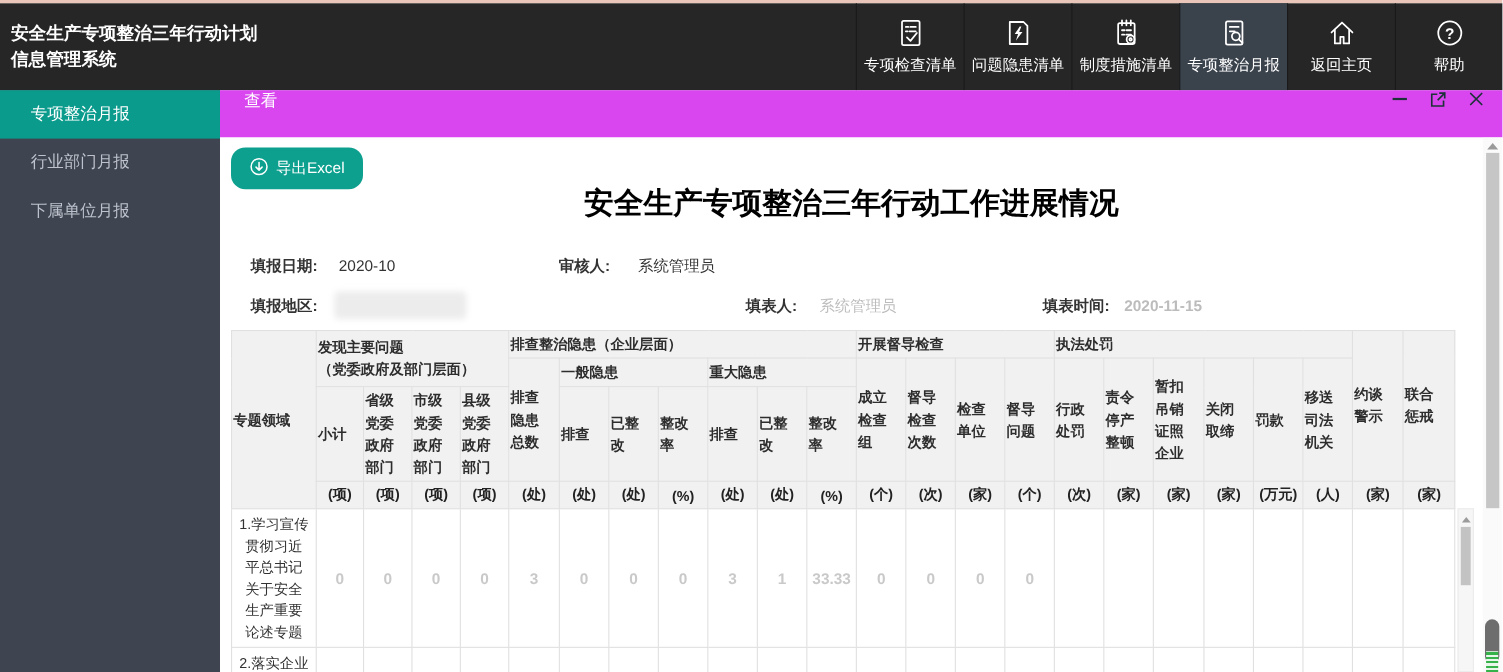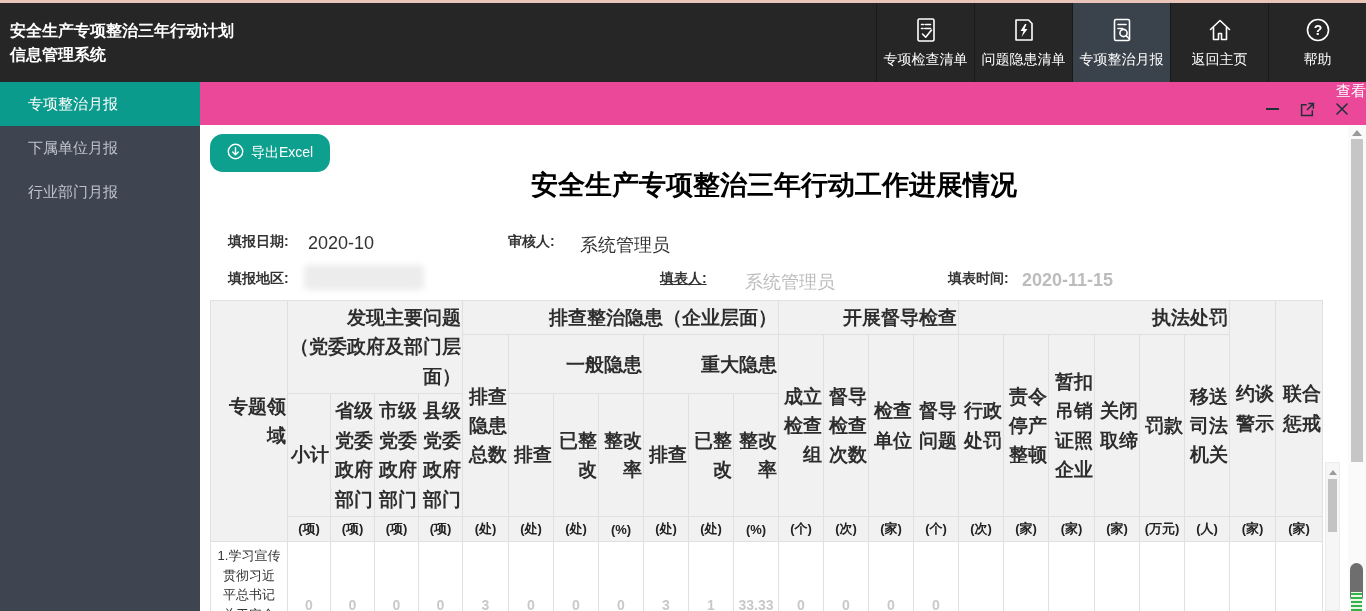--- a/index.html
+++ b/index.html
@@ -17,42 +17,42 @@
   .nav-item { width:98px; display:flex; flex-direction:column; align-items:center; justify-content:center; gap:7px; color:#fff; font-size:14px; border-left:1px solid #1a1a1a; cursor:pointer; }
   .nav-item.active { background:#3a424c; }
   .nav-item svg { width:28px; height:28px; display:block; }
 
   
   #sidebar { position:absolute; left:0; top:82px; width:200px; height:529px; background:#3e4450; }
   .side-item { height:44px; line-height:44px; padding-left:28px; color:#bdc2cc; font-size:15px; cursor:pointer; }
   .side-item.active { background:#0a9b8c; color:#fff; }
 
   
-  #tabbar { position:absolute; left:200px; top:82px; width:1166px; height:43px; background:#ec4899; display:flex; align-items:flex-end;flex-direction:column; }
+  #tabbar { position:absolute; left:200px; top:82px; width:1166px; height:43px; background:#d946ef; display:flex; align-items:flex-start; }
   .tab-label { color:#fff; font-size:15px; padding-left:22px; }
   .win-controls { margin-left:auto; display:flex; align-items:center; gap:19px; padding-right:16px; }
   .win-btn { width:16px; height:16px; display:flex; align-items:center; justify-content:center; cursor:pointer; }
   .min-bar { width:13px; height:2px; background:#1d3238; }
 
   
   #content { position:absolute; left:200px; top:125px; width:1166px; height:486px; background:#fff; overflow:hidden; }
 
   .export-btn { position:absolute; left:10px; top:9px; height:38px; background:#0ea08f; color:#fff; border:none; border-radius:13px; font-size:14px; display:flex; align-items:center; gap:7px; padding:0 17px; cursor:pointer; font-family:inherit; }
 
   .report-title { position:absolute; top:42px; left:0; width:1148px; text-align:center; font-size:27px; font-weight:600; color:#000; }
 
   .meta-label { position:absolute; font-size:14px; color:#333; font-weight:600; }
-  .meta-value { position:absolute; font-size:18px; color:#333; }
+  .meta-value { position:absolute; font-size:14px; color:#333; }
   .meta-value.grey { color:#bcbcbc; }
   .blur-patch { position:absolute; left:104px; top:140px; width:120px; height:25px; background:#ececec; filter:blur(3px); border-radius:4px; }
 
   
   #report-table { position:absolute; left:10px; top:175px; width:1112px; border-collapse:collapse; table-layout:fixed; }
   #report-table th, #report-table td { border:1px solid #e0e0e0; }
-  #report-table thead th { background:#f1f1f1; font-size:19px; font-weight:bold; color:#2d2d2d; text-align:right; vertical-align:middle; padding:2px 1px; line-height:1.55; white-space:pre-line; }
+  #report-table thead th { background:#f1f1f1; font-size:13px; font-weight:bold; color:#2d2d2d; text-align:left; vertical-align:middle; padding:2px 1px; line-height:1.55; white-space:pre-line; }
   .hr-a th { height:25px; }
   .hr-b th { height:26px; }
   .hr-c th { height:86px; }
   .hr-units td { height:25px; background:#f1f1f1; text-align:center; font-weight:bold; font-size:13px; color:#222; }
   #report-table tbody tr.data-row-1 { height:125px; }
   #report-table tbody tr.data-row-2 { height:120px; }
   #report-table tbody tr.data-row-2 td { vertical-align:top; }
   .row-label { font-size:13px; color:#333; text-align:center; vertical-align:middle; line-height:19.5px; padding:4px 2px; white-space:pre-line; background:#fff; }
   .value-cell { text-align:center; vertical-align:middle; font-size:14px; font-weight:bold; color:#c9c9c9; background:#fff; }
 
@@ -93,20 +93,33 @@
       </div>
       <div class="nav-item">
         <span>
           <svg viewBox="0 0 28 28" fill="none" stroke="#fff" stroke-width="1.6" stroke-linecap="round" stroke-linejoin="round">
             <path d="M6 4h12.5L22 7.5V24H6z"></path>
             <path d="M15 8l-4.5 7h3l-2 6 6-8h-3l2-5z" fill="#fff" stroke="none"></path>
           </svg>
         </span>
         <span>问题隐患清单</span>
       </div>
+      <div class="nav-item">
+        <span>
+          <svg viewBox="0 0 28 28" fill="none" stroke="#fff" stroke-width="1.6" stroke-linecap="round" stroke-linejoin="round">
+            <rect x="6.5" y="5" width="15" height="19" rx="1.5"></rect>
+            <path d="M10 2.5V7M14 2.5V7M18 2.5V7"></path>
+            <path d="M10 11.5h2.4M14.2 11.5h4"></path>
+            <path d="M10 15.5h2M13.8 15.5h4.4"></path>
+            <circle cx="17.8" cy="19.8" r="3.6"></circle>
+            <circle cx="17.8" cy="19.8" r="1.1"></circle>
+          </svg>
+        </span>
+        <span>制度措施清单</span>
+      </div>
       <div class="nav-item active">
         <span>
           <svg viewBox="0 0 28 28" fill="none" stroke="#fff" stroke-width="1.6" stroke-linecap="round" stroke-linejoin="round">
             <rect x="6.5" y="3.5" width="15" height="21" rx="1.5"></rect>
             <path d="M10 8.5h8M10 12.5h4.5"></path>
             <circle cx="15.5" cy="17" r="3.6"></circle>
             <path d="M18.2 19.7l3.3 3.3"></path>
           </svg>
         </span>
         <span>专项整治月报</span>
@@ -127,22 +140,22 @@
             <text x="14" y="19" text-anchor="middle" font-size="14" font-weight="bold" fill="#fff" stroke="none">?</text>
           </svg>
         </span>
         <span>帮助</span>
       </div>
     </div>
   </div>
 
   <div id="sidebar">
     <div class="side-item active">专项整治月报</div>
+    <div class="side-item">行业部门月报</div>
     <div class="side-item">下属单位月报</div>
-    <div class="side-item">行业部门月报</div>
   </div>
 
   <div id="tabbar">
     <div class="tab-label">查看</div>
     <div class="win-controls">
       <div class="win-btn">
           <div class="min-bar"></div>
         </div>
       <div class="win-btn">
         <svg width="15" height="15" viewBox="0 0 14 14" fill="none" stroke="#1d3238" stroke-width="1.4" stroke-linecap="square">
@@ -171,21 +184,21 @@
 
     <div class="report-title">安全生产专项整治三年行动工作进展情况</div>
 
     <span class="meta-label" style="left:28px;  top:108px;">填报日期:</span>
     <span class="meta-value" style="left:108px; top:108px;">2020-10</span>
     <span class="meta-label" style="left:308px; top:108px;text-align:center;">审核人:</span>
     <span class="meta-value" style="left:380px; top:108px;">系统管理员</span>
 
     <span class="meta-label" style="left:28px;  top:145px;">填报地区:</span>
     <span class="blur-patch"></span>
-    <span class="meta-label" style="left:460px; top:145px;text-decoration:underline;">填表人:</span>
+    <span class="meta-label" style="left:478px; top:145px;">填表人:</span>
     <span class="meta-value grey" style="left:545px; top:145px;">系统管理员</span>
     <span class="meta-label" style="left:738px; top:145px;margin-left:10px;">填表时间:</span>
     <span class="meta-value grey" style="left:822px; top:145px;font-weight:bold;">2020-11-15</span>
 
     <table id="report-table">
       <colgroup id="table-cols">
           <col style="width: 77px;">
           <col style="width: 43px;">
           <col style="width: 44px;">
           <col style="width: 44px;">

